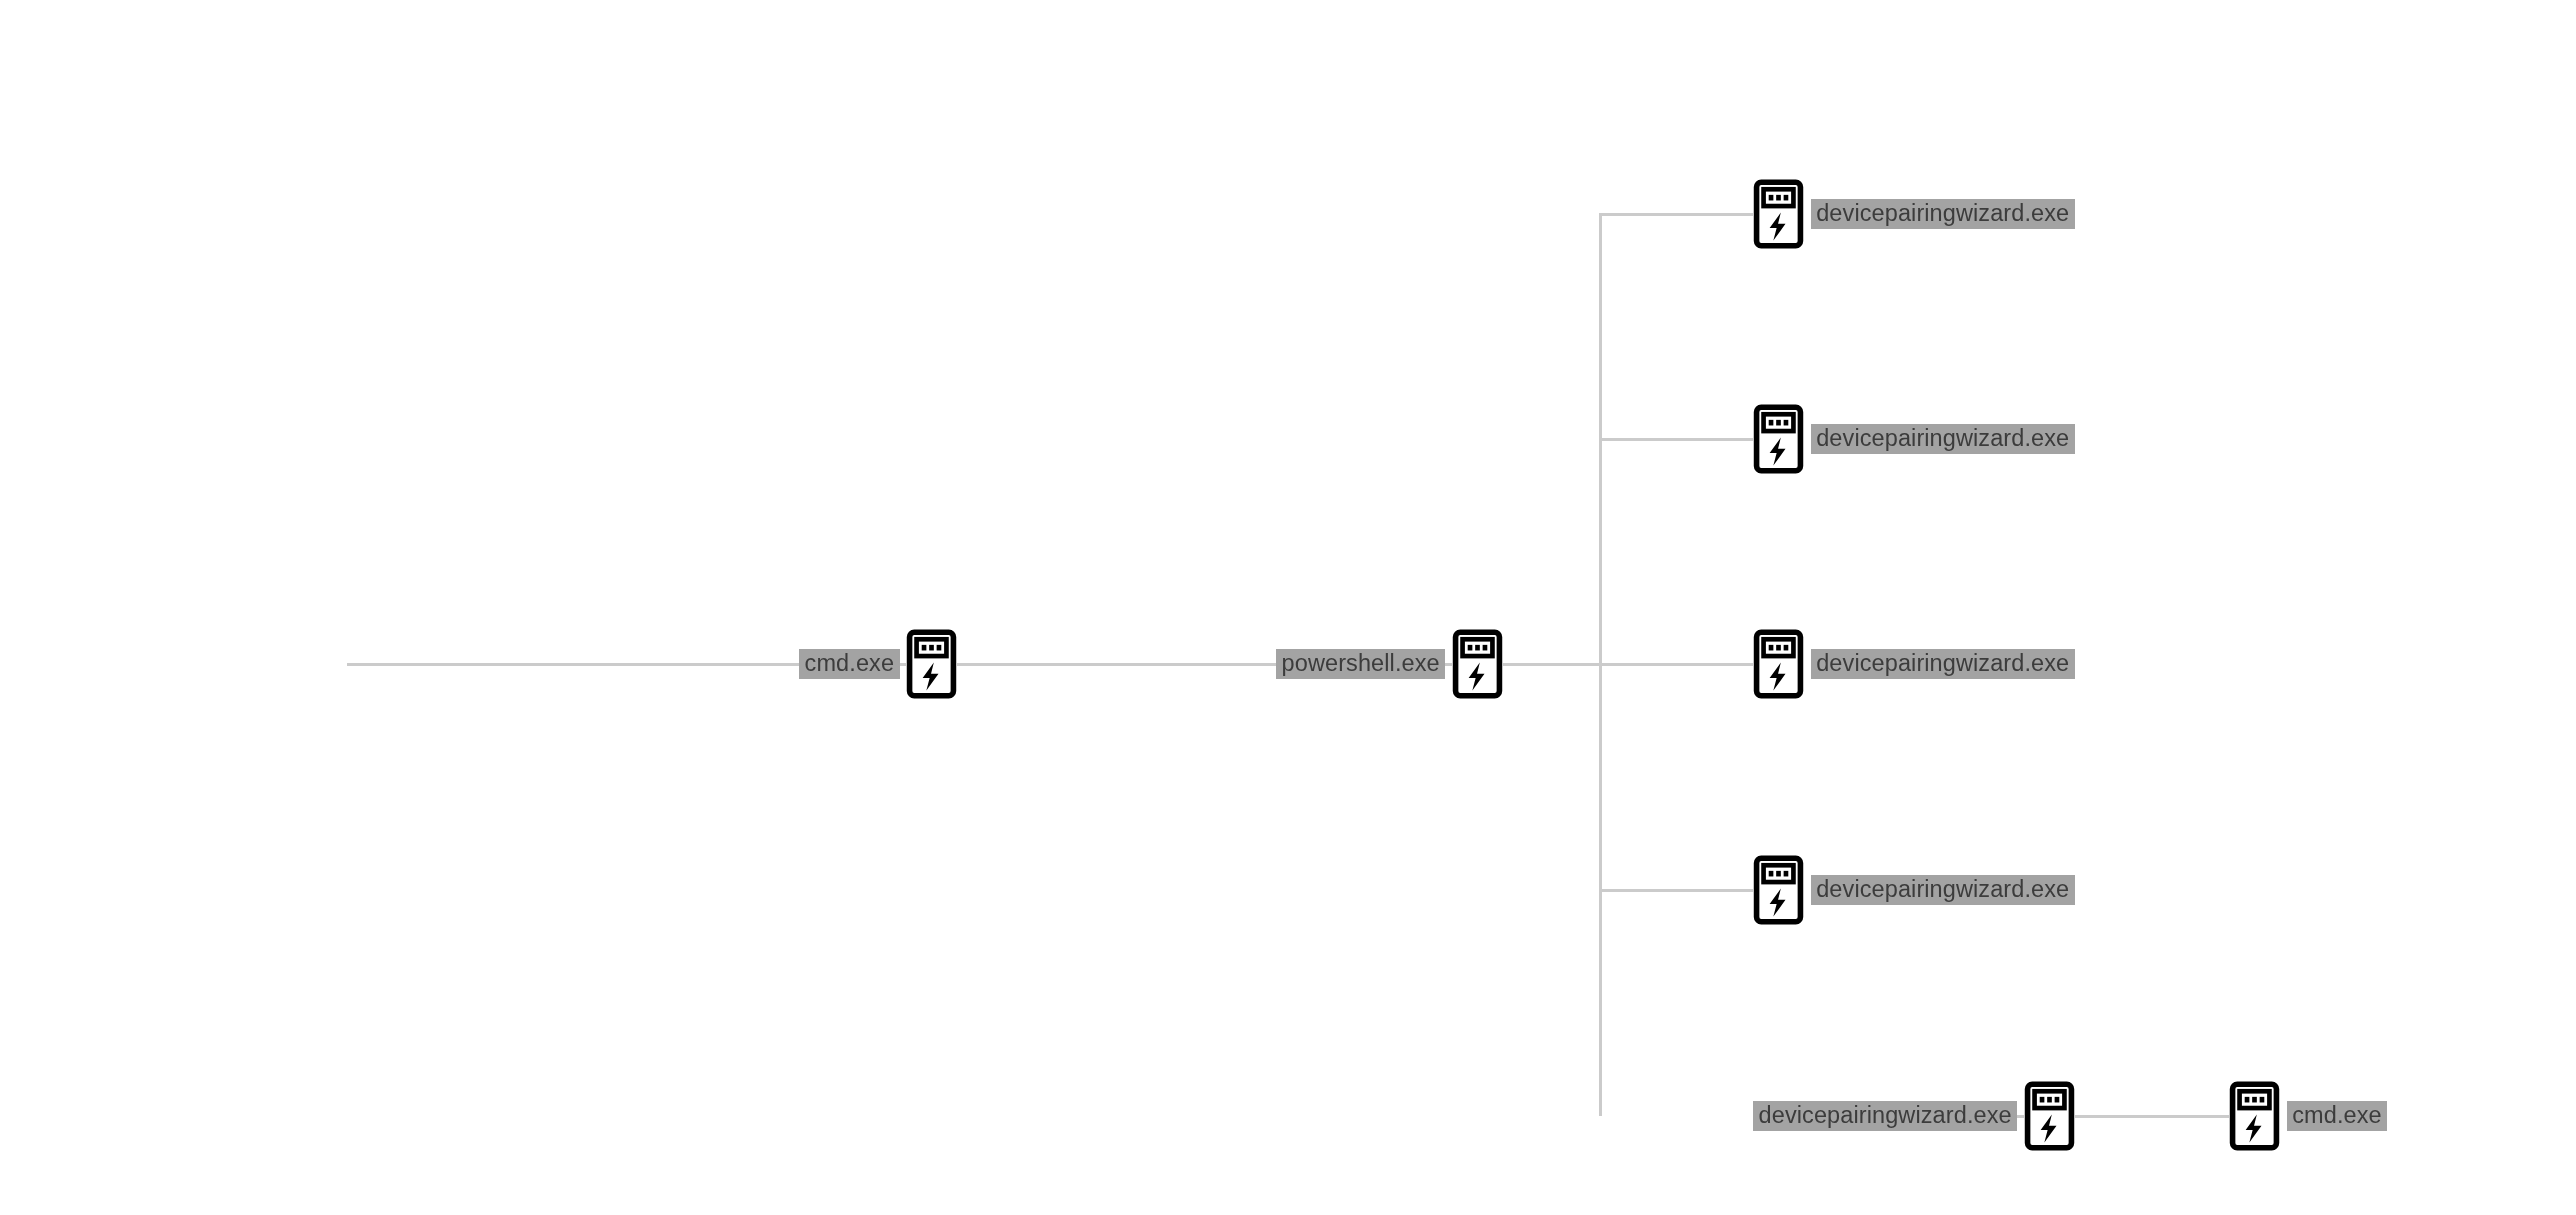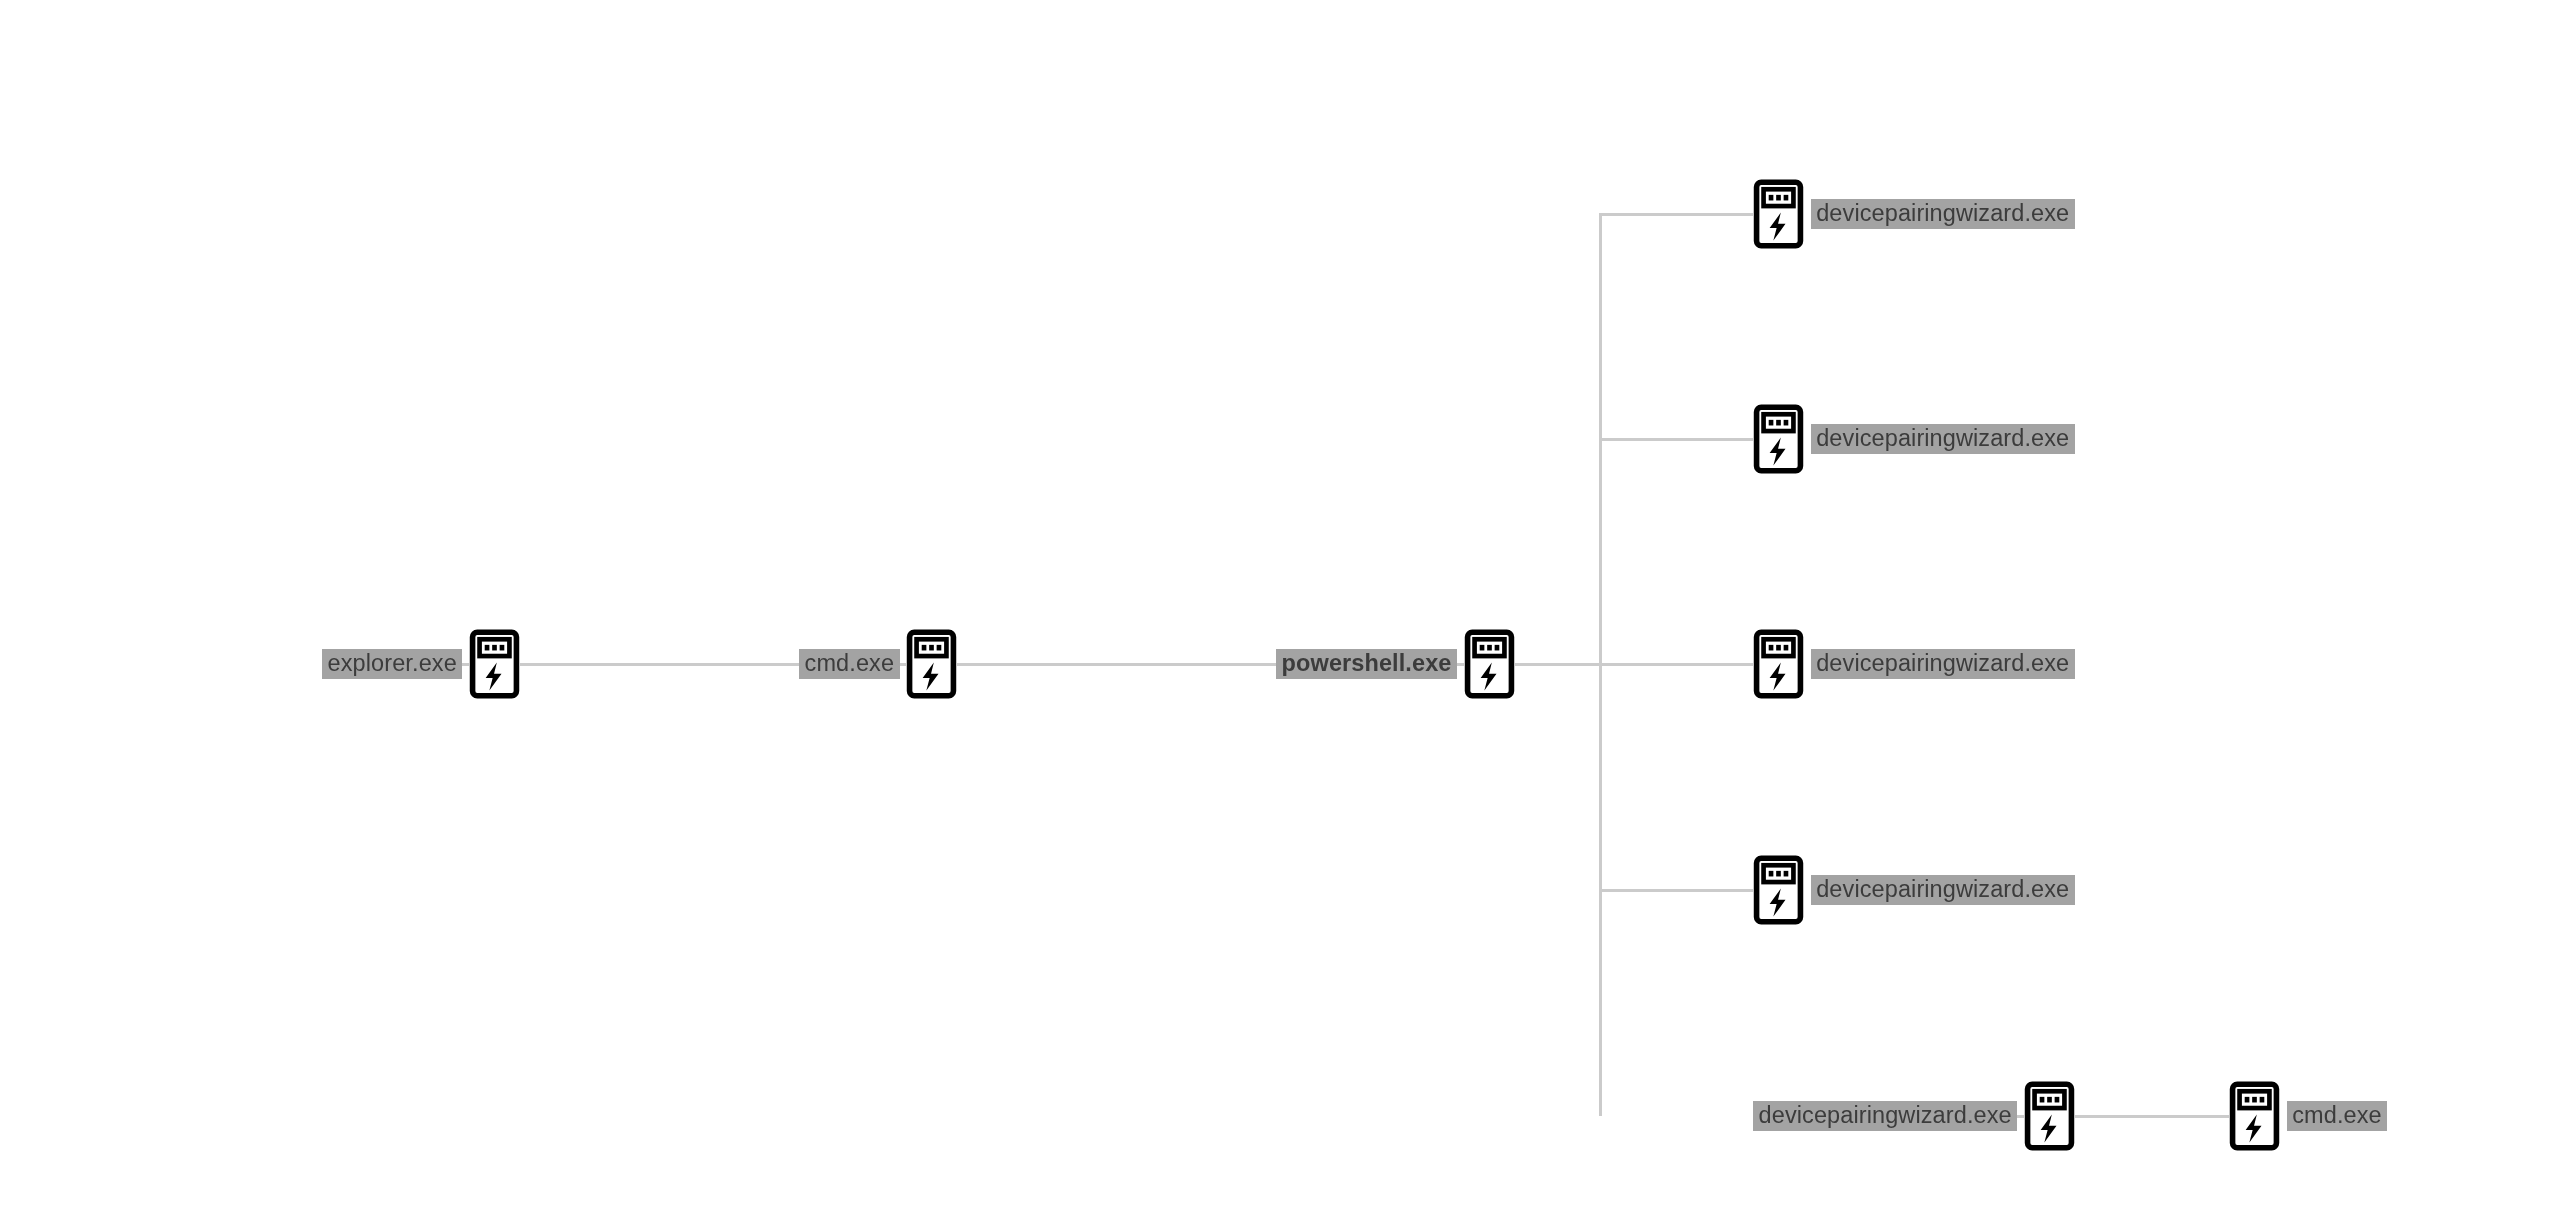--- a/index.html
+++ b/index.html
@@ -73,49 +73,36 @@
   <div class="edge-h" style="left:1301px; top:663px; width:301px;"></div>
 
   <div class="edge-v" style="left:1599px; top:214px; height:902px;"></div>
 
   <div class="edge-h" style="left:1599px; top:213px; width:178px;"></div>
   <div class="edge-h" style="left:1599px; top:438px; width:178px;"></div>
   <div class="edge-h" style="left:1599px; top:663px; width:178px;"></div>
   <div class="edge-h" style="left:1599px; top:889px; width:178px;"></div>
   <div class="edge-h" style="left:1778px; top:1115px; width:476px;"></div>
 
-  <div class="node label-left" style="left:347px; top:664px; transform:translate(-25px,-35px);">
-    <span class="node-icon-wrap">
-      <svg class="node-icon" viewBox="0 0 54 75">
-        <rect x="3.5" y="3.5" width="47" height="68" rx="5" ry="5" fill="#ffffff" stroke="#000000" stroke-width="6"></rect>
-        <rect x="11" y="11" width="32" height="18" fill="#ffffff" stroke="#000000" stroke-width="5"></rect>
-        <rect x="16.5" y="17" width="5" height="6" fill="#000000"></rect>
-        <rect x="24.5" y="17" width="5" height="6" fill="#000000"></rect>
-        <rect x="32.5" y="17" width="5" height="6" fill="#000000"></rect>
-        <path d="M29.5 36 L17.5 52.5 L25 52.5 L21.5 66 L34.5 48 L26.5 48 Z" fill="#000000"></path>
-      </svg>
-    </span>
-    <span class="node-label">explorer.exe</span>
-  </div>
 
   <div class="node label-left" style="left:824px; top:664px; transform:translate(-25px,-35px);">
     <span class="node-icon-wrap">
       <svg class="node-icon" viewBox="0 0 54 75">
         <rect x="3.5" y="3.5" width="47" height="68" rx="5" ry="5" fill="#ffffff" stroke="#000000" stroke-width="6"></rect>
         <rect x="11" y="11" width="32" height="18" fill="#ffffff" stroke="#000000" stroke-width="5"></rect>
         <rect x="16.5" y="17" width="5" height="6" fill="#000000"></rect>
         <rect x="24.5" y="17" width="5" height="6" fill="#000000"></rect>
         <rect x="32.5" y="17" width="5" height="6" fill="#000000"></rect>
         <path d="M29.5 36 L17.5 52.5 L25 52.5 L21.5 66 L34.5 48 L26.5 48 Z" fill="#000000"></path>
       </svg>
     </span>
     <span class="node-label">cmd.exe</span>
   </div>
 
-  <div class="node label-left" style="left:1301px; top:664px; transform:translate(-25px,-35px);font-weight:bold;">
+  <div class="node label-left" style="left:1301px; top:664px; transform:translate(-25px,-35px);">
     <span class="node-icon-wrap">
       <svg class="node-icon" viewBox="0 0 54 75">
         <rect x="3.5" y="3.5" width="47" height="68" rx="5" ry="5" fill="#ffffff" stroke="#000000" stroke-width="6"></rect>
         <rect x="11" y="11" width="32" height="18" fill="#ffffff" stroke="#000000" stroke-width="5"></rect>
         <rect x="16.5" y="17" width="5" height="6" fill="#000000"></rect>
         <rect x="24.5" y="17" width="5" height="6" fill="#000000"></rect>
         <rect x="32.5" y="17" width="5" height="6" fill="#000000"></rect>
         <path d="M29.5 36 L17.5 52.5 L25 52.5 L21.5 66 L34.5 48 L26.5 48 Z" fill="#000000"></path>
       </svg>
     </span>

